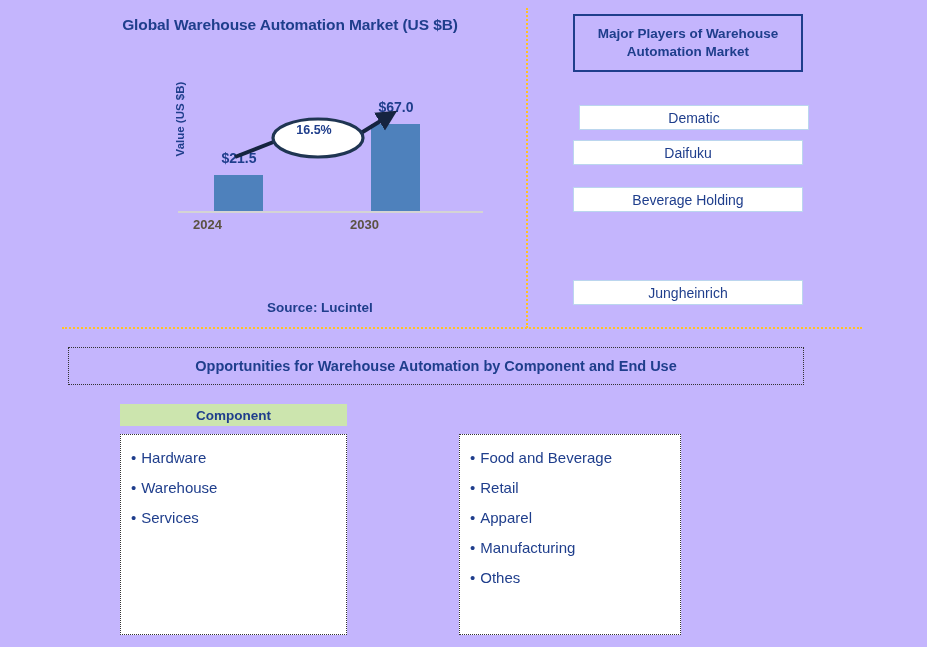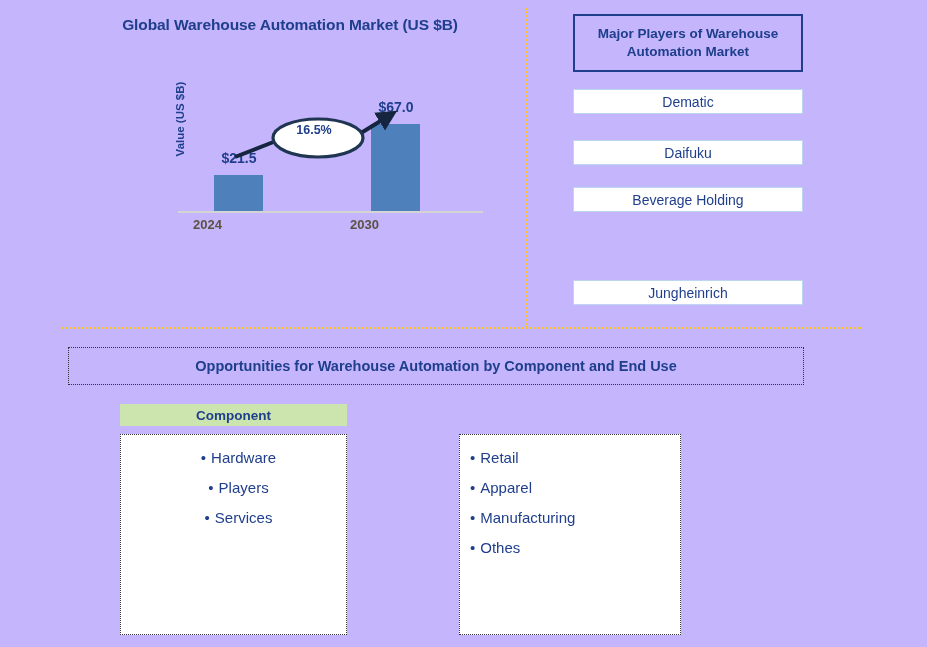--- a/index.html
+++ b/index.html
@@ -208,21 +208,21 @@
   .col-header-b { left: 459px; width: 222px; margin-top: 36px; }
 
   .col-body {
     position: absolute;
     top: 434px;
     border: 1px dotted #333333;
     box-sizing: border-box;
     background: #ffffff;
     padding: 8px 0 0 0;
   }
-  .col-body-a { left: 120px; width: 227px; height: 201px; text-align: center; }
+  .col-body-a { left: 120px; width: 227px; height: 201px; }
   .col-body-b { left: 459px; width: 222px; height: 201px; }
 
   .bullet-item {
     font-size: 15px;
     color: #1F3E8C;
     padding: 0 0 0 10px;
     line-height: 30px;
     white-space: nowrap;
   }
   .bullet-item .dot { margin-right: 5px; }
@@ -256,27 +256,28 @@
         </marker>
       </defs>
       <line x1="-10" y1="52" x2="31" y2="36" stroke="#15243F" stroke-width="4"></line>
       <line x1="116" y1="28" x2="142" y2="12" stroke="#15243F" stroke-width="4" marker-end="url(#arrowhead)"></line>
       <ellipse cx="73" cy="33" rx="45" ry="19" fill="#ffffff" stroke="#1F3552" stroke-width="3.2"></ellipse>
     </svg>
 
     <div class="cagr-text">16.5%</div>
   </div>
 
+  <div class="source-note">Source: Lucintel</div>
 
   <div class="v-divider"></div>
   <div class="h-divider"></div>
 
   <div class="players-header">Major Players of Warehouse Automation Market</div>
 
-  <div class="player-box" style="top:89px;">
+  <div class="player-box" style="top:105px;margin-left:6px;">
     <span>Dematic</span>
   </div>
   <div class="player-box" style="top:140px;">
     <span>Daifuku</span>
   </div>
   <div class="player-box" style="top:187px;">
     <span>Beverage Holding</span>
   </div>
   <div class="player-box" style="top:280px;">
     <span>Jungheinrich</span>
@@ -285,29 +286,32 @@
   <div class="opp-banner">Opportunities for Warehouse Automation by Component and End Use</div>
 
   <div class="col-header col-header-a">Component</div>
   <div class="col-header col-header-b">End Use</div>
 
   <div class="col-body col-body-a">
     <div class="bullet-item">
       <span class="dot">•</span><span>Hardware</span>
     </div>
     <div class="bullet-item">
-      <span class="dot">•</span><span>Players</span>
+      <span class="dot">•</span><span>Warehouse</span>
     </div>
     <div class="bullet-item">
       <span class="dot">•</span><span>Services</span>
     </div>
   </div>
 
   <div class="col-body col-body-b">
     <div class="bullet-item">
+      <span class="dot">•</span><span>Food and Beverage</span>
+    </div>
+    <div class="bullet-item">
       <span class="dot">•</span><span>Retail</span>
     </div>
     <div class="bullet-item">
       <span class="dot">•</span><span>Apparel</span>
     </div>
     <div class="bullet-item">
       <span class="dot">•</span><span>Manufacturing</span>
     </div>
     <div class="bullet-item">
       <span class="dot">•</span><span>Othes</span>

